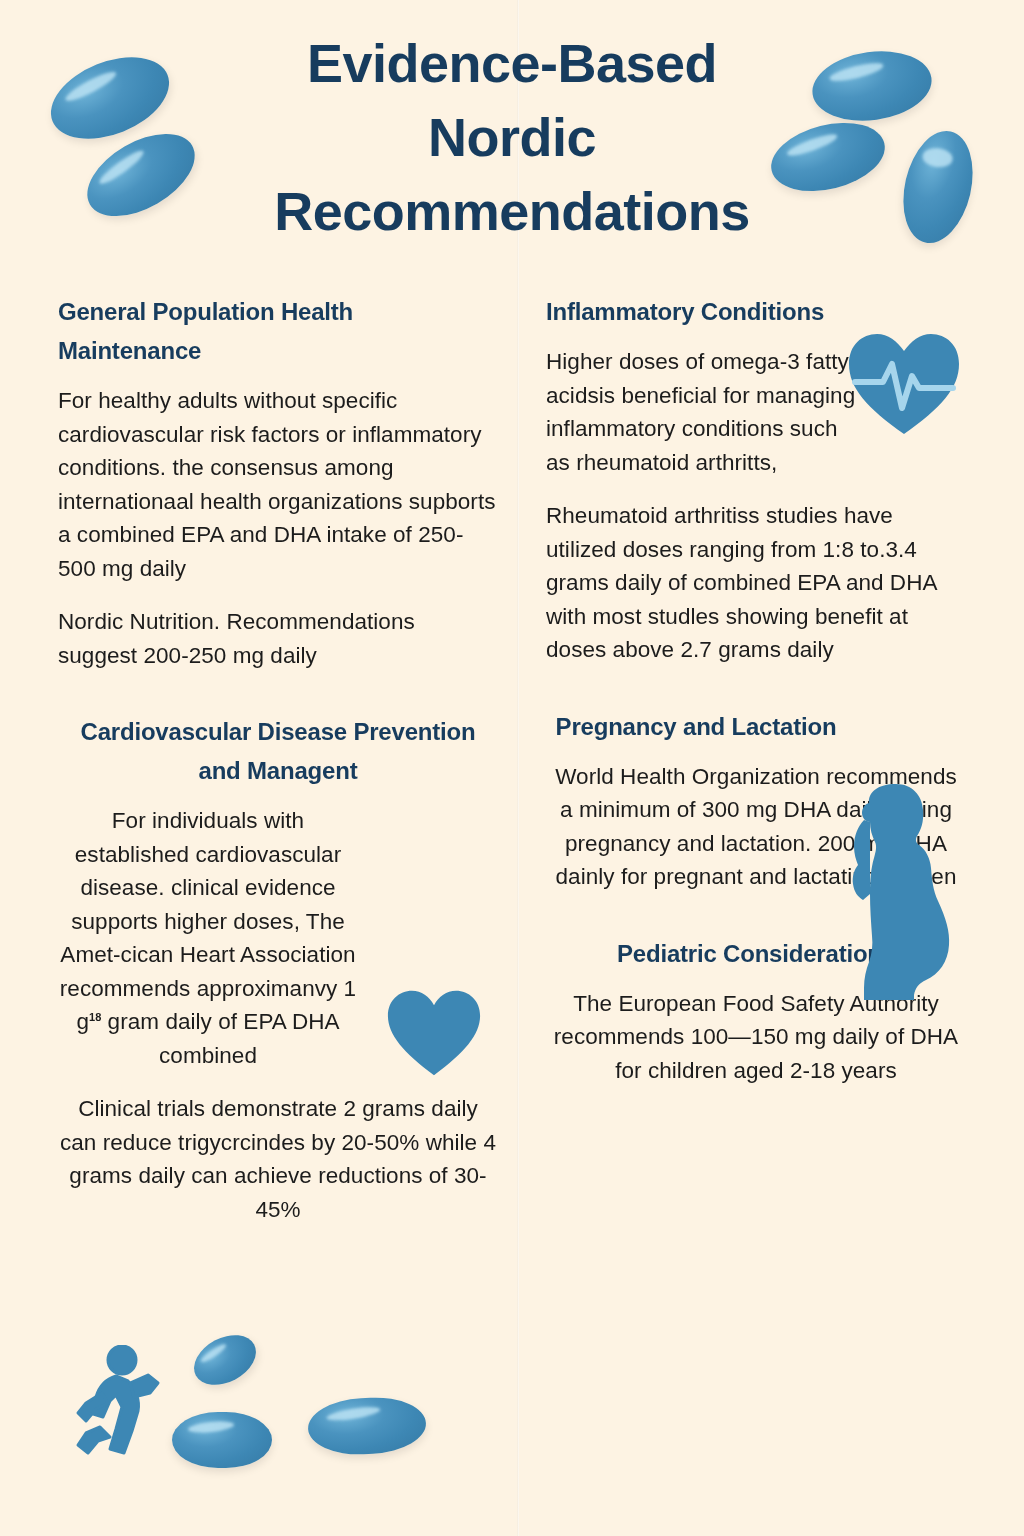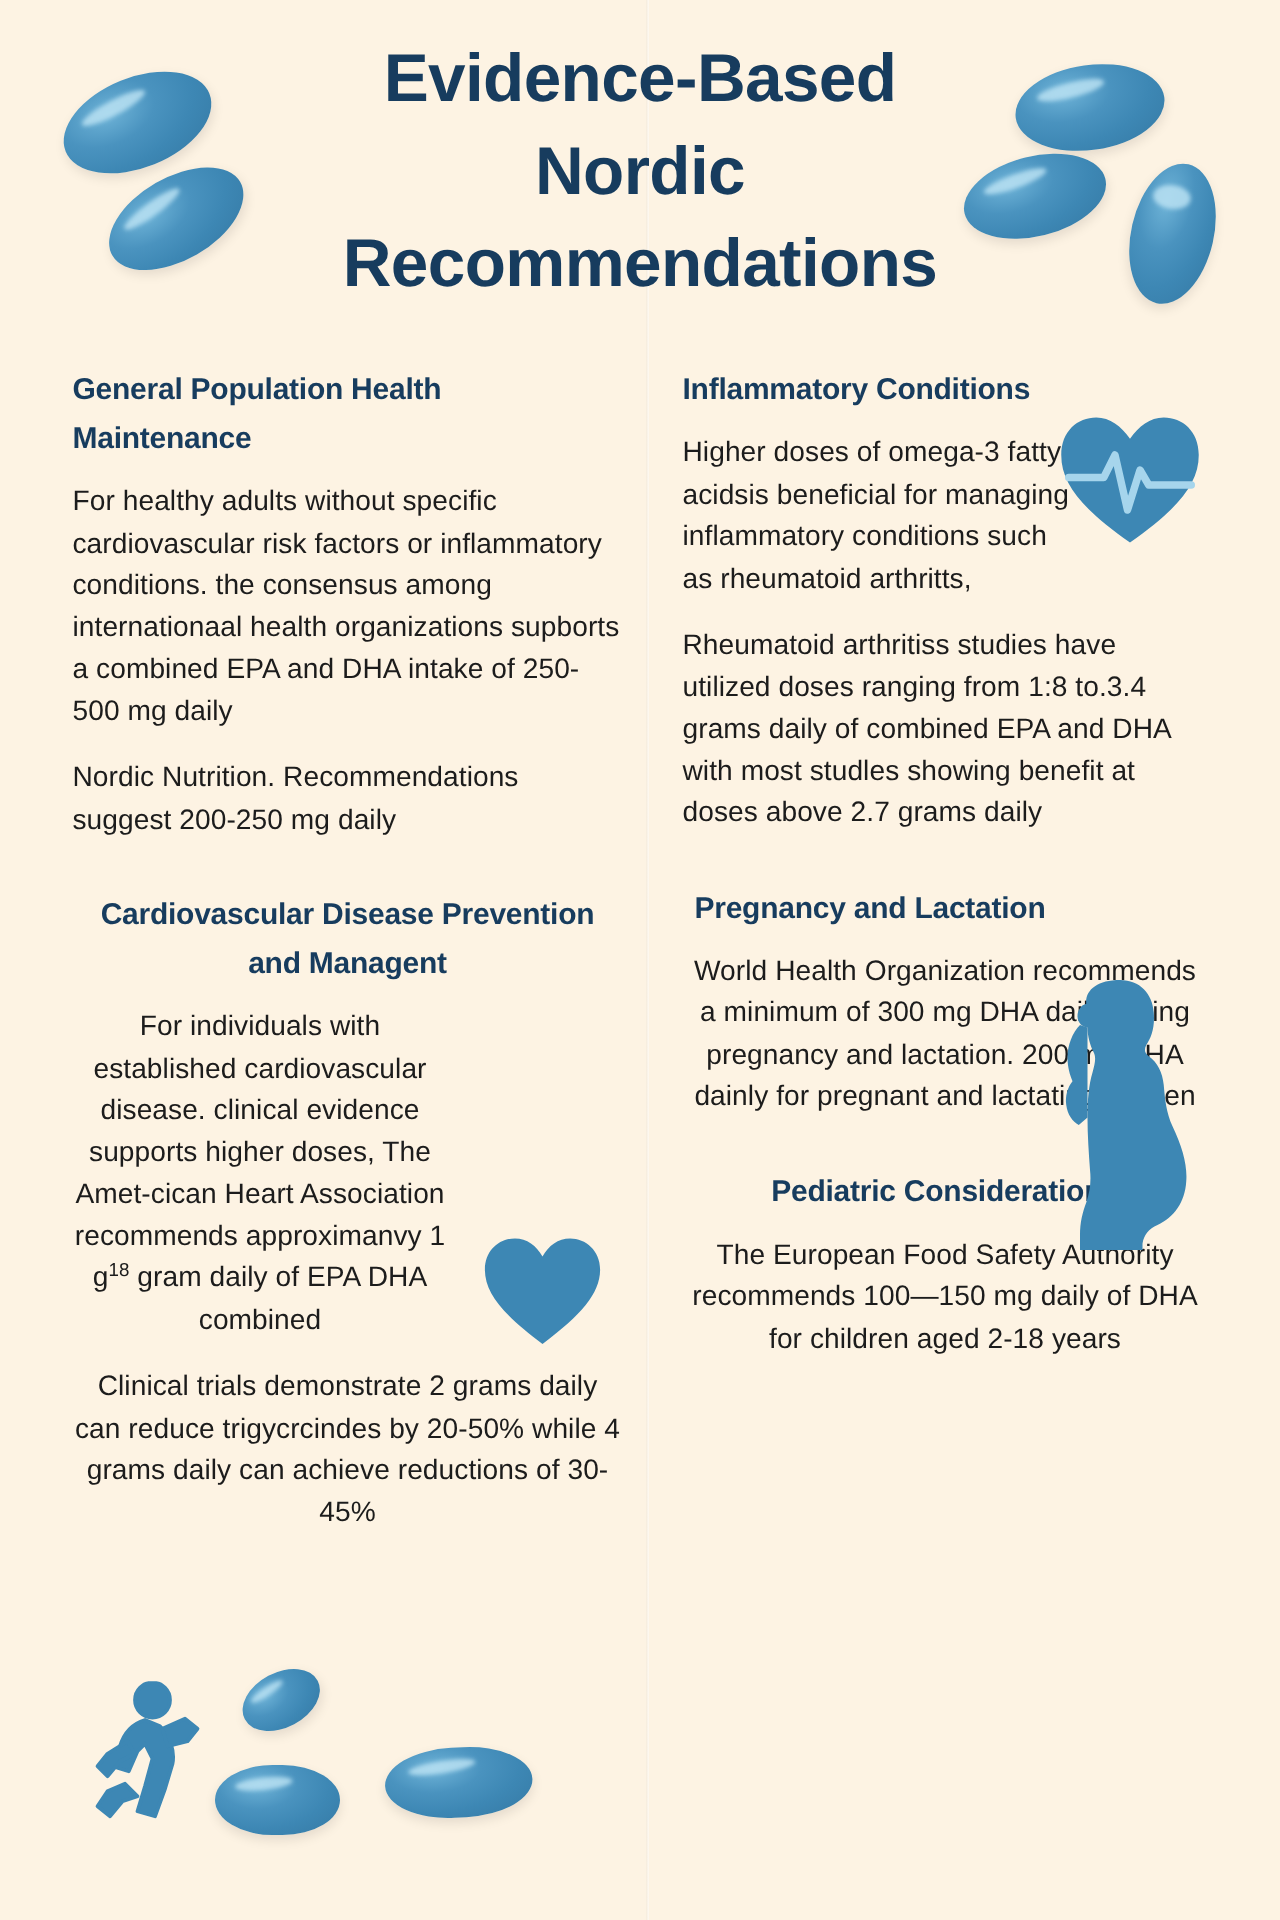--- a/index.html
+++ b/index.html
@@ -78,24 +78,25 @@
     font-size: 22.5px;
     line-height: 33.5px;
     color: #1c1c1c;
     letter-spacing: 0.05px;
   }
   p.body:last-child { margin-bottom: 0; }
   p.body.narrow  { max-width: 300px; }
   p.body.narrow2 { max-width: 310px; }
 
   sup.ref {
-    font-size: 15px;
+    font-size: 11px;
     vertical-align: super;
     line-height: 0;
     color: #1c1c1c;
+    font-weight: bold;
   }
 
   
   .pill {
     position: absolute;
     border-radius: 50% / 50%;
     background:
       radial-gradient(ellipse at 34% 28%, #6fb4d8 0%, #4a93bf 34%, #3d87b4 62%, #3579a4 100%);
     box-shadow: 0 4px 9px rgba(0,0,0,0.10);
     z-index: 2;

